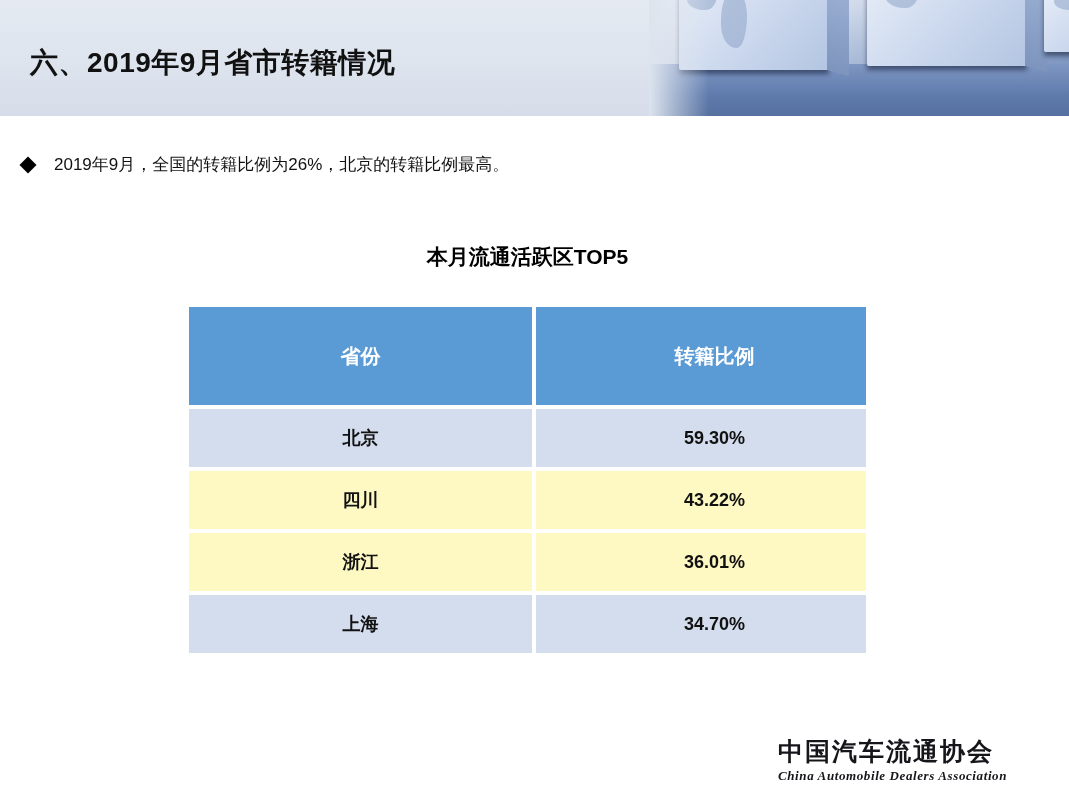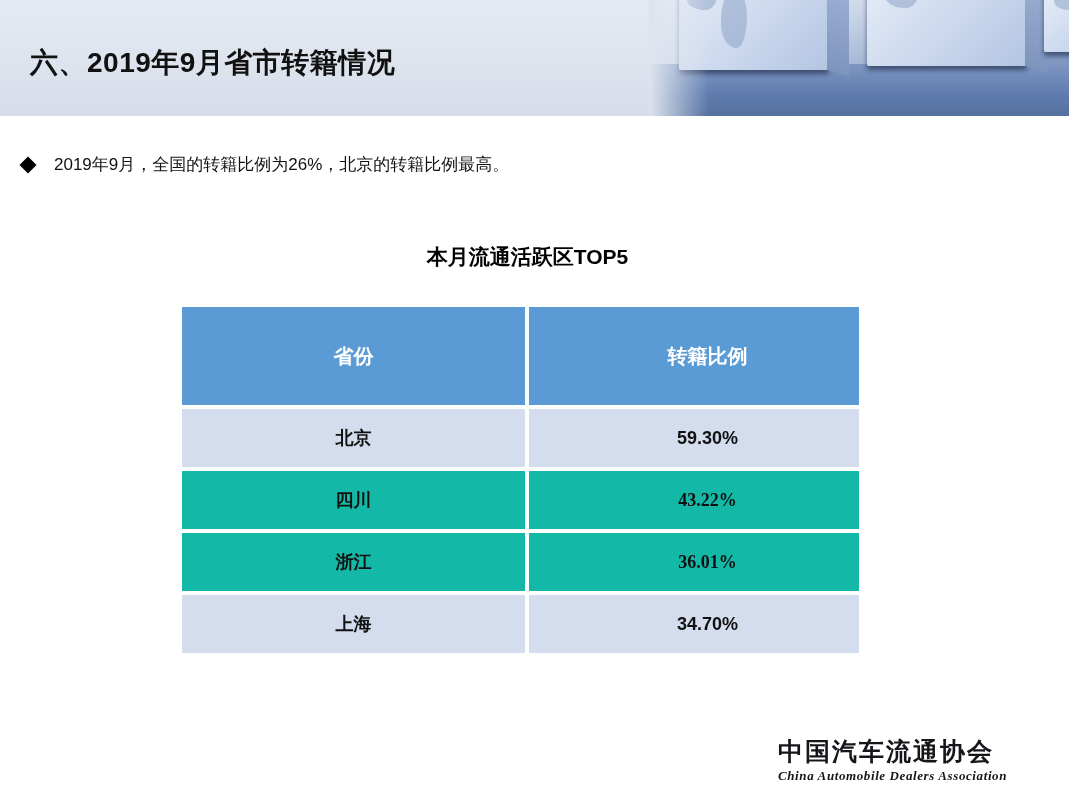--- a/index.html
+++ b/index.html
@@ -123,21 +123,21 @@
     left: 189px;
     top: 243px;
     width: 677px;
     text-align: center;
     font-size: 21px;
     font-weight: bold;
     color: #000000;
   }
   .data-table {
     position: absolute;
-    left: 182px;
+    left: 189px;
     top: 307px;
     width: 677px;
     border-collapse: separate;
     border-spacing: 0;
     table-layout: fixed;
   }
   .data-table th,
   .data-table td {
     padding: 0;
     text-align: center;
@@ -157,21 +157,21 @@
     font-size: 20px;
     font-weight: bold;
   }
   .data-table tbody td {
     height: 58px;
     font-size: 18px;
     font-weight: bold;
     color: #111111;
   }
   .data-table tbody tr.row-odd td  { background: #d4dded; margin-left: 27px; }
-  .data-table tbody tr.row-even td { background: #14b8a6; font-family: Liberation Serif, serif; }
+  .data-table tbody tr.row-even td { background: #fef9c3; }
   .data-table tbody tr:last-child td { border-bottom: none; }
   .col-province { width: 347px; }
   .col-value    { width: 330px; }
 
   
   .logo {
     position: absolute;
     left: 778px;
     top: 727px;
     width: 285px;

